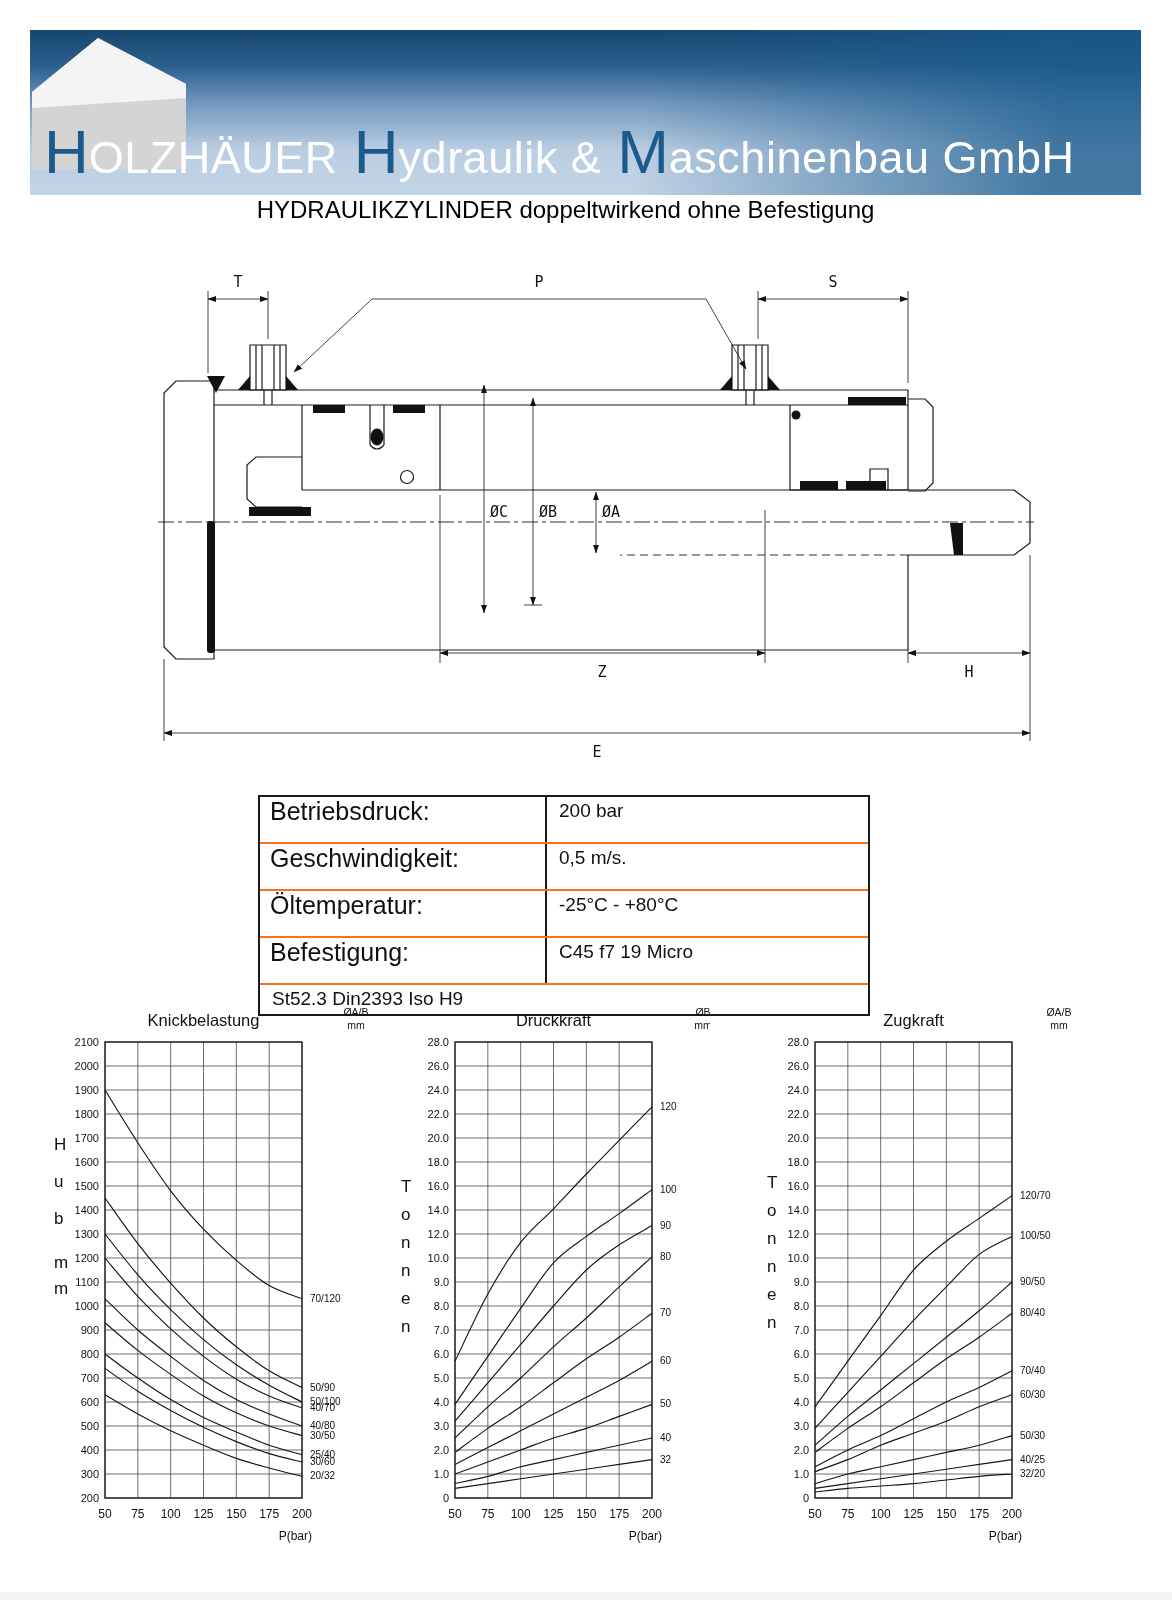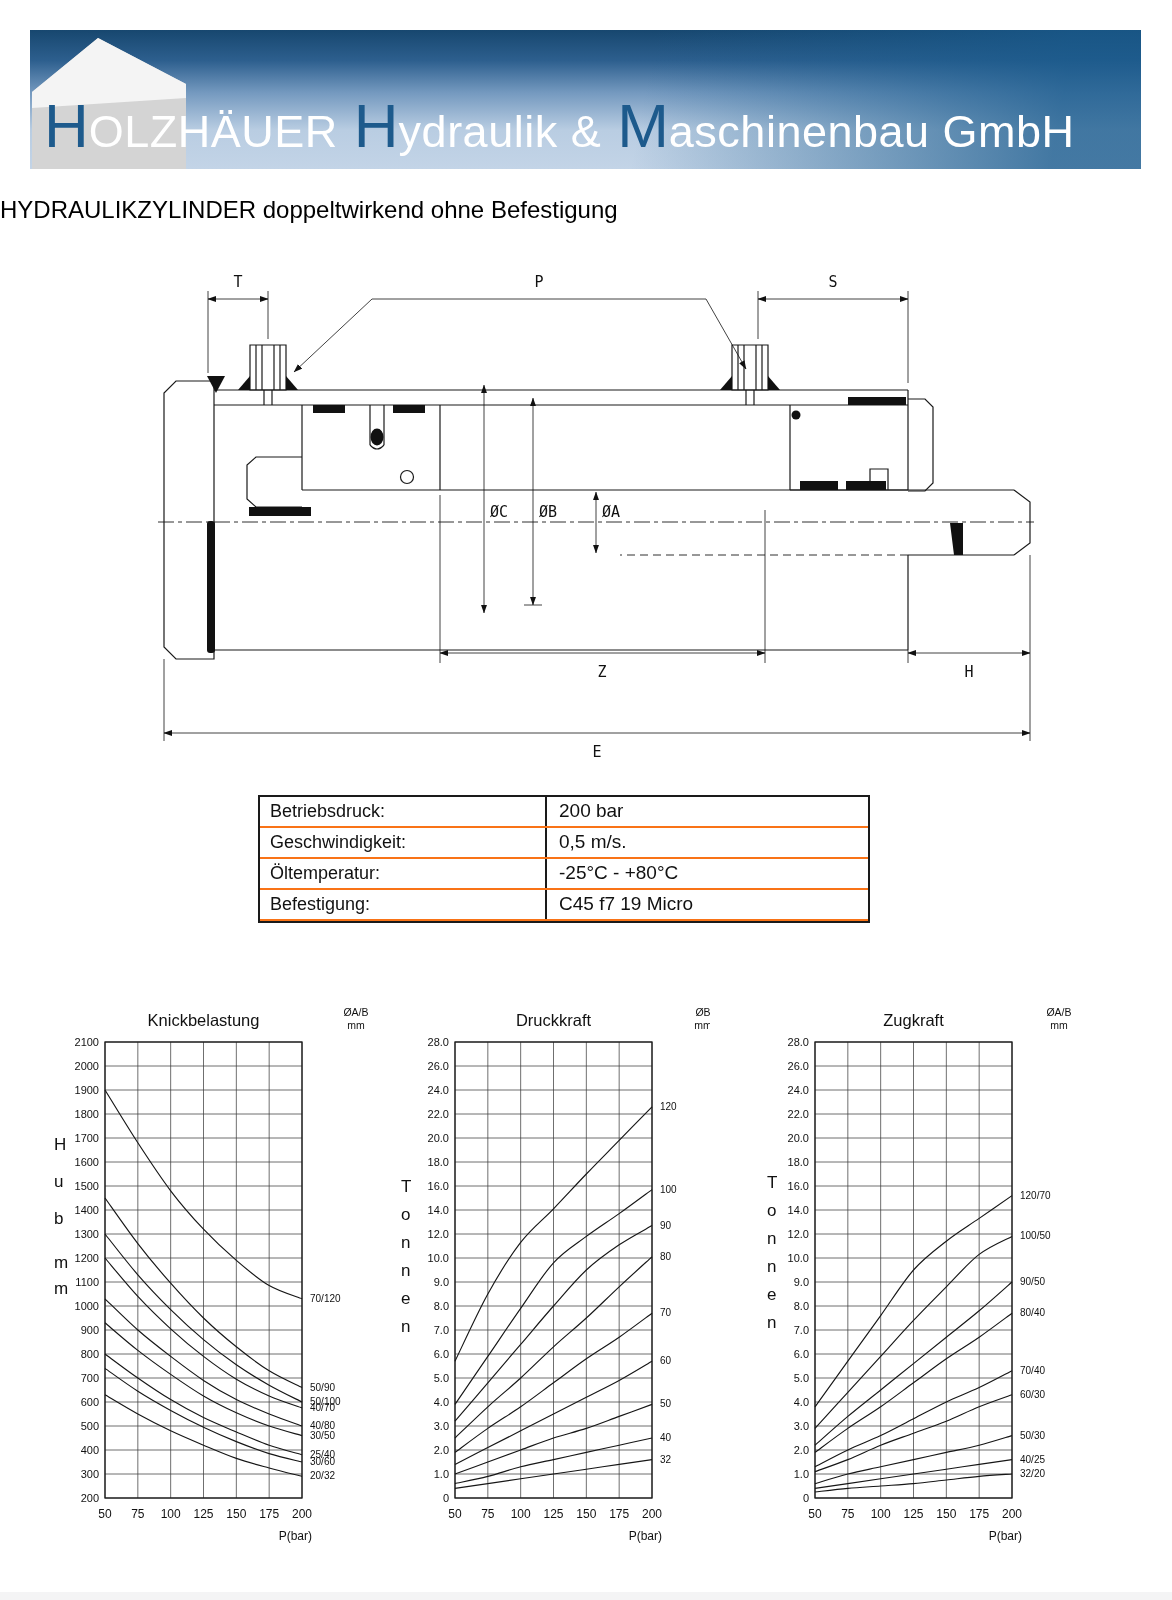--- a/index.html
+++ b/index.html
@@ -1,39 +1,39 @@
 <!DOCTYPE html>
 <html><head>
 <meta charset="utf-8">
 <style>
   html,body{margin:0;padding:0;background:#fff;}
   .page{position:relative;width:1172px;height:1600px;background:#ffffff;overflow:hidden;
         font-family:"Liberation Sans",sans-serif;color:#111;}
   
-  .banner{position:absolute;left:30px;top:30px;width:1111px;height:139px;overflow:hidden;
+  .banner{position:absolute;left:30px;top:30px;width:1111px;height:165px;overflow:hidden;
     background:
       linear-gradient(100deg, rgba(20,70,110,0) 55%, rgba(25,90,140,0.75) 92%),
       linear-gradient(180deg,#17476f 0%,#2d5f8e 22%,#7499bf 45%,#b9cde2 72%,#c3d4e7 100%);}
   .house{position:absolute;left:0;top:0;}
   .brand{position:absolute;left:14px;bottom:12px;white-space:nowrap;line-height:1;}
   .brand .ini{font-size:62px;color:#1d5a8c;font-weight:400;}
   .brand .ini.sp{margin-left:16px;}
   .brand .rest{font-size:45px;color:#ffffff;font-weight:400;letter-spacing:0.5px;}
   
-  .doc-title{position:absolute;left:0;top:196px;width:1131px;text-align:left;
+  .doc-title{position:absolute;left:0;top:196px;width:1131px;text-align:center;
     font-size:24px;color:#000;}
   
   .drawing{position:absolute;left:150px;top:255px;}
   .drawing text{font-family:"DejaVu Sans Mono",monospace;font-size:15px;fill:#111;}
   
   .spec-table{position:absolute;left:258px;top:795px;width:608px;border:2px solid #1a1a1a;}
   .spec-row{display:flex;border-top:2px solid #f97316;}
   .spec-row:first-child{border-top:none;}
-  .spec-label{width:275px;border-right:2px solid #1a1a1a;padding:1px 0 2px 10px;
-    font-size:18px;line-height:26px;}
+  .spec-label{width:275px;border-right:2px solid #1a1a1a;padding:1px 0 18px 10px;
+    font-size:25px;line-height:26px;}
   .spec-value{flex:1;padding:1px 16px 2px 12px;font-size:19px;line-height:26px;}
   
   .chart{position:absolute;}
   .chart text{font-family:"Liberation Sans",sans-serif;fill:#111;}
   .footer-strip{position:absolute;left:0;bottom:0;width:100%;height:8px;background:#f4f4f5;}
 </style>
 </head>
 <body>
 
 <div class="page">
@@ -172,20 +172,21 @@
       </div>
       <div class="spec-row">
         <div class="spec-label">Öltemperatur:</div>
         <div class="spec-value">-25°C - +80°C</div>
       </div>
       <div class="spec-row">
         <div class="spec-label">Befestigung:</div>
         <div class="spec-value">C45 f7 19 Micro</div>
       </div>
       <div class="spec-row">
+        <div class="spec-value">St52.3 Din2393 Iso H9</div>
       </div>
     </div>
 
   <div id="charts">
       <svg class="chart" viewBox="0 0 350 585" width="350" height="585" style="left:30px;top:1000px">
         <text x="173.5" y="26" text-anchor="middle" font-size="16.5">Knickbelastung</text>
         <text x="326" y="16" text-anchor="middle" font-size="10.5">ØA/B</text>
         <text x="326" y="29" text-anchor="middle" font-size="10.5">mm</text>
         <text x="24" y="150" font-size="17">H</text>
         <text x="24" y="187" font-size="17">u</text>

